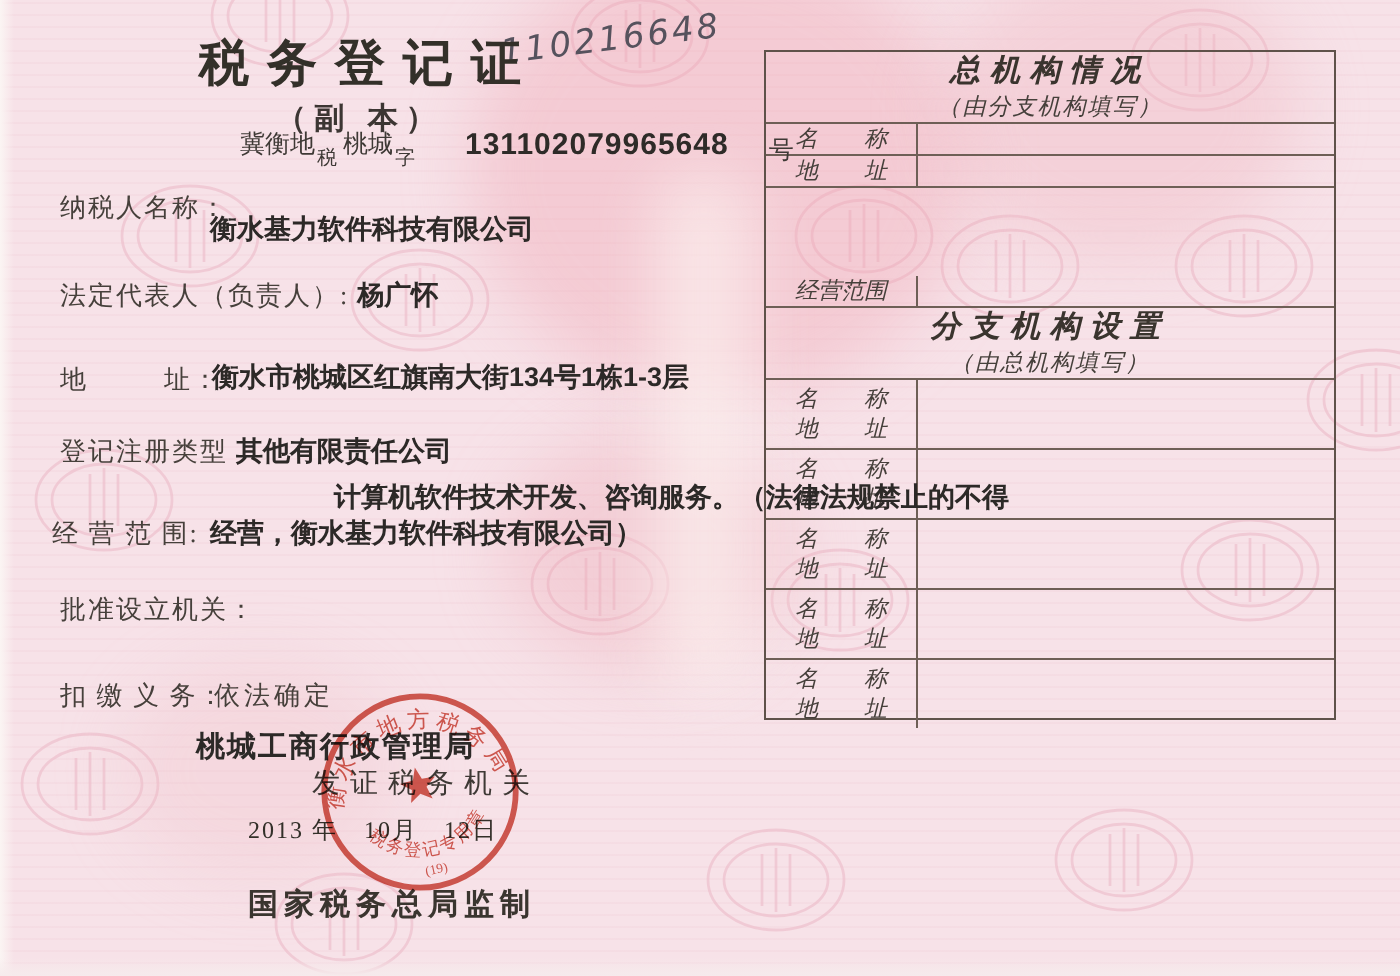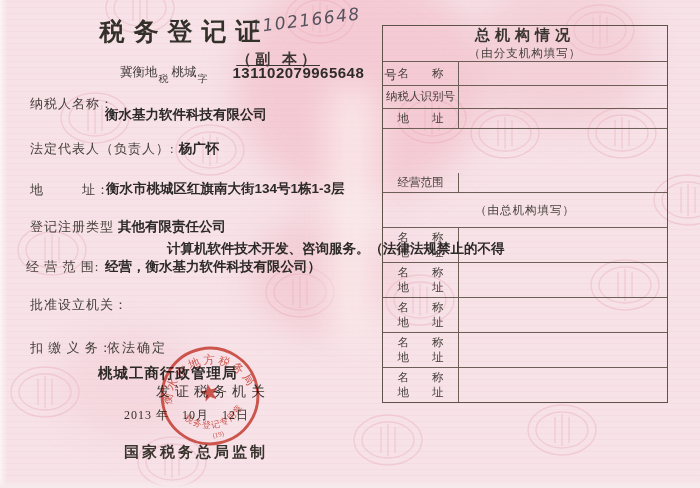--- a/index.html
+++ b/index.html
@@ -28,21 +28,21 @@
     font-size:17px;color:#56525d;letter-spacing:1.5px;
     transform:rotate(-7deg);
   }
   .title{
     position:absolute;left:40px;top:15px;width:280px;z-index:2;
     text-align:center;font-size:25px;font-weight:bold;color:#333029;
     letter-spacing:9px;text-indent:9px;
   }
   .subtitle{
     position:absolute;left:40px;top:50px;width:280px;z-index:2;
-    text-align:right;font-size:15px;font-weight:bold;letter-spacing:4px;text-decoration:underline;
+    text-align:center;font-size:15px;font-weight:bold;letter-spacing:4px;
   }
   .certline{position:absolute;left:120px;top:64px;z-index:2;display:flex;align-items:flex-start;font-size:12.5px;color:#3e3935;}
   .rb-sub{font-size:10px;position:relative;top:8px;margin:0 3px 0 1px;}
   .cert-number{font-family:"Liberation Sans", sans-serif;font-weight:bold;font-size:15px;color:#2e2b28;margin-left:22px;letter-spacing:.5px;}
   .cert-suffix{margin-left:20px;position:relative;top:3px;}
 
   .lab{position:absolute;z-index:2;font-size:13px;color:#46403b;letter-spacing:1px;white-space:nowrap;}
   .val{position:absolute;z-index:2;font-family:"Liberation Sans", sans-serif;font-weight:bold;font-size:13.5px;color:#2c2927;white-space:nowrap;}
   .inlinepair{position:absolute;z-index:2;white-space:nowrap;}
   .inlinepair .p-lab{font-size:13px;color:#46403b;letter-spacing:1px;}
@@ -52,23 +52,23 @@
   .issuer-cap{position:absolute;left:156px;top:383px;z-index:2;font-size:14px;letter-spacing:5px;color:#3e3935;}
   .issue-date{position:absolute;left:124px;top:407px;z-index:2;font-size:12px;color:#333029;letter-spacing:1px;}
   .footer{position:absolute;left:124px;top:443px;z-index:2;font-size:15px;font-weight:bold;letter-spacing:3px;color:#3a352f;}
 
   .seal{
     position:absolute;left:158px;top:344px;width:104px;height:104px;z-index:3;
     transform:rotate(-12deg);mix-blend-mode:multiply;opacity:.85;
   }
 
   .rtable{
-    position:absolute;left:382px;top:25px;width:286px;height:378px;z-index:1;
+    position:absolute;left:382px;top:25px;width:286px;height:335px;z-index:1;
     border:1.2px solid #5f524a;box-sizing:border-box;
-    display:flex;flex-direction:column;
+    display:flex;flex-direction:column;font-style:italic;
   }
   .t-header{display:flex;flex-direction:column;justify-content:center;align-items:center;border-bottom:1px solid #6e5f56;}
   .h1{height:47px;}
   .h2{height:45px;}
   .t-title{font-size:15px;font-weight:bold;letter-spacing:5px;color:#3a342e;}
   .t-sub{font-size:11.5px;letter-spacing:1px;margin-top:1px;color:#46403b;}
   .t-row{display:flex;border-bottom:1px solid #6e5f56;}
   .rh30{height:30px;} .rh25{height:25px;} .rh26{height:26px;margin-top:44px;}
   .t-label{
     width:76px;flex:0 0 76px;border-right:1px solid #6e5f56;box-sizing:border-box;
@@ -187,34 +187,31 @@
 
     <div class="t-header h1">
       <div class="t-title">总机构情况</div>
       <div class="t-sub">（由分支机构填写）</div>
     </div>
 
     <div class="t-row rh30">
       <div class="t-label">名　　称</div>
       <div class="t-value"></div>
     </div>
-    <div class="t-row rh30">
-      <div class="t-label">纳税人识别号</div>
-      <div class="t-value"></div>
-    </div>
     <div class="t-row rh25">
       <div class="t-label">地　　址</div>
       <div class="t-value"></div>
     </div>
     <div class="t-row rh26">
       <div class="t-label">经营范围</div>
       <div class="t-value"></div>
     </div>
 
     <div class="t-header h2">
+      <div class="t-title">分支机构设置</div>
       <div class="t-sub">（由总机构填写）</div>
     </div>
 
     <div class="t-block">
       <div class="t-label">
         <span>名　　称</span>
         <span>地　　址</span>
       </div>
       <div class="t-value"></div>
     </div>

